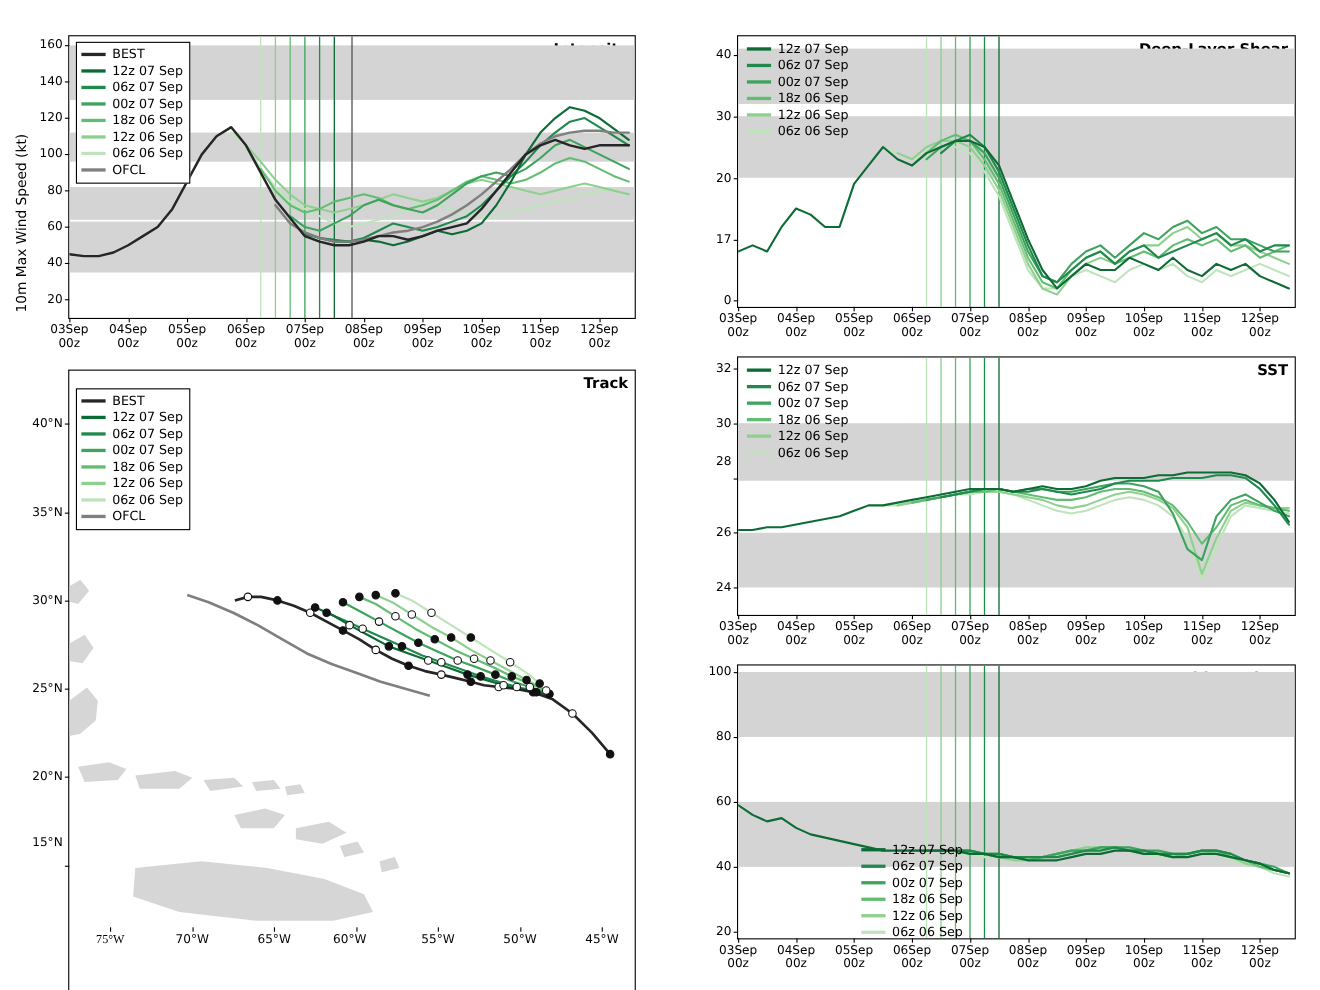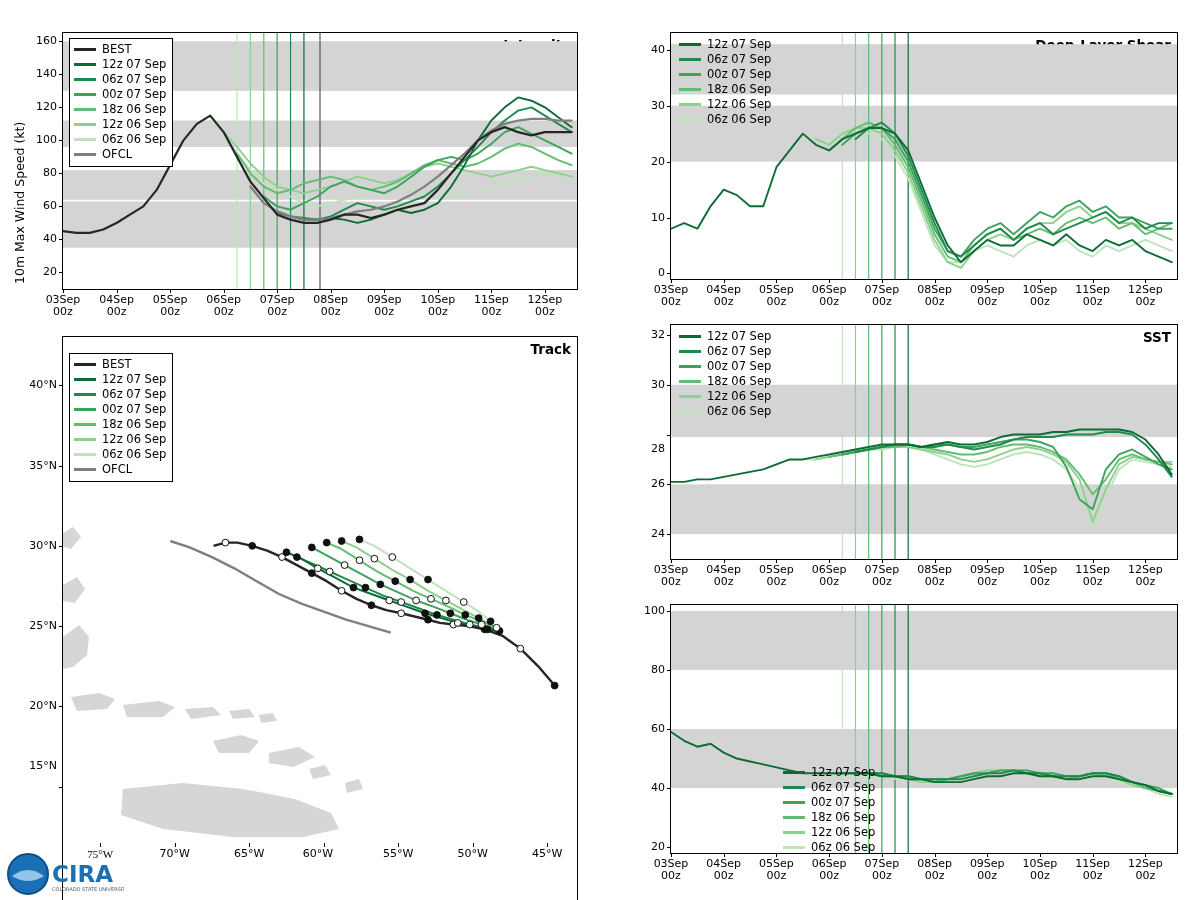--- a/index.html
+++ b/index.html
@@ -335,21 +335,21 @@
           </div>
           <div class="lrow">
             <div class="lswatch" style="background: rgb(191, 227, 187);"></div>
             <div class="ltext">06z 06 Sep</div>
           </div>
         </div>
     </div>
     <div class="tickwrap" id="ticks-shear" style="left:0;top:0;width:600px;height:282px;">
         <div class="yt" style="left: 37px; top: 240.409px; width: 28px;">0</div>
         <div class="tickmark" style="left: 67px; top: 247.409px; width: 4px; height: 1px;"></div>
-        <div class="yt" style="left: 37px; top: 184.5px; width: 28px;">10</div>
+        <div class="yt" style="left: 37px; top: 184.5px; width: 28px;">17</div>
         <div class="tickmark" style="left: 67px; top: 191.5px; width: 4px; height: 1px;"></div>
         <div class="yt" style="left: 37px; top: 128.591px; width: 28px;">20</div>
         <div class="tickmark" style="left: 67px; top: 135.591px; width: 4px; height: 1px;"></div>
         <div class="yt" style="left: 37px; top: 72.6818px; width: 28px;">30</div>
         <div class="tickmark" style="left: 67px; top: 79.6818px; width: 4px; height: 1px;"></div>
         <div class="yt" style="left: 37px; top: 16.7727px; width: 28px;">40</div>
         <div class="tickmark" style="left: 67px; top: 23.7727px; width: 4px; height: 1px;"></div>
         <div class="xt" style="left: 43px; top: 258px; width: 56px;">03Sep
 00z</div>
         <div class="tickmark" style="left: 71px; top: 253px; width: 1px; height: 4px;"></div>
@@ -428,21 +428,21 @@
             <div class="lswatch" style="background: rgb(191, 227, 187);"></div>
             <div class="ltext">06z 06 Sep</div>
           </div>
         </div>
     </div>
     <div class="tickwrap" id="ticks-sst" style="left:0;top:0;width:600px;height:272px;">
         <div class="yt" style="left: 37px; top: 209.106px; width: 28px; text-align: right;">24</div>
         <div class="tickmark" style="left: 67px; top: 216.106px; width: 4px; height: 1px;"></div>
         <div class="yt" style="left: 37px; top: 159.319px; width: 28px;">26</div>
         <div class="tickmark" style="left: 67px; top: 166.319px; width: 4px; height: 1px;"></div>
-        <div class="yt" style="left: 37px; top: 124px; width: 28px;">28</div>
+        <div class="yt" style="left: 37px; top: 95px; width: 28px;">28</div>
         <div class="tickmark" style="left: 67px; top: 116.532px; width: 4px; height: 1px;"></div>
         <div class="yt" style="left: 37px; top: 59.7447px; width: 28px;">30</div>
         <div class="tickmark" style="left: 67px; top: 66.7447px; width: 4px; height: 1px;"></div>
         <div class="yt" style="left: 37px; top: 9.95745px; width: 28px;">32</div>
         <div class="tickmark" style="left: 67px; top: 16.9574px; width: 4px; height: 1px;"></div>
         <div class="xt" style="left: 43px; top: 246px; width: 56px;">03Sep
 00z</div>
         <div class="tickmark" style="left: 71px; top: 241px; width: 1px; height: 4px;"></div>
         <div class="xt" style="left: 95.7083px; top: 246px; width: 56px;">04Sep
 00z</div>
@@ -558,23 +558,14 @@
         <div class="tickmark" style="left: 439.958px; top: 255px; width: 1px; height: 4px;"></div>
         <div class="xt" style="left: 464.667px; top: 260px; width: 56px;">11Sep
 00z</div>
         <div class="tickmark" style="left: 492.667px; top: 255px; width: 1px; height: 4px;"></div>
         <div class="xt" style="left: 517.375px; top: 260px; width: 56px;">12Sep
 00z</div>
         <div class="tickmark" style="left: 545.375px; top: 255px; width: 1px; height: 4px;"></div>
       </div>
   </div>
 
-  <div class="logo">
-    <svg width="118" height="44" viewBox="0 0 118 44">
-      <circle cx="22" cy="22" r="20" fill="#1b6fb5"></circle>
-      <circle cx="22" cy="22" r="20" fill="none" stroke="#0d4e85" stroke-width="2"></circle>
-      <path d="M6 24 Q22 12 38 24 Q22 34 6 24 Z" fill="#a9d4f0" opacity="0.85"></path>
-      <text x="46" y="30" font-family="'DejaVu Sans',sans-serif" font-size="23" font-weight="bold" fill="#1b6fb5">CIRA</text>
-      <text x="46" y="39" font-family="'DejaVu Sans',sans-serif" font-size="5" fill="#555">COLORADO STATE UNIVERSITY</text>
-    </svg>
-  </div>
 
 </div>
 
 </body></html>

